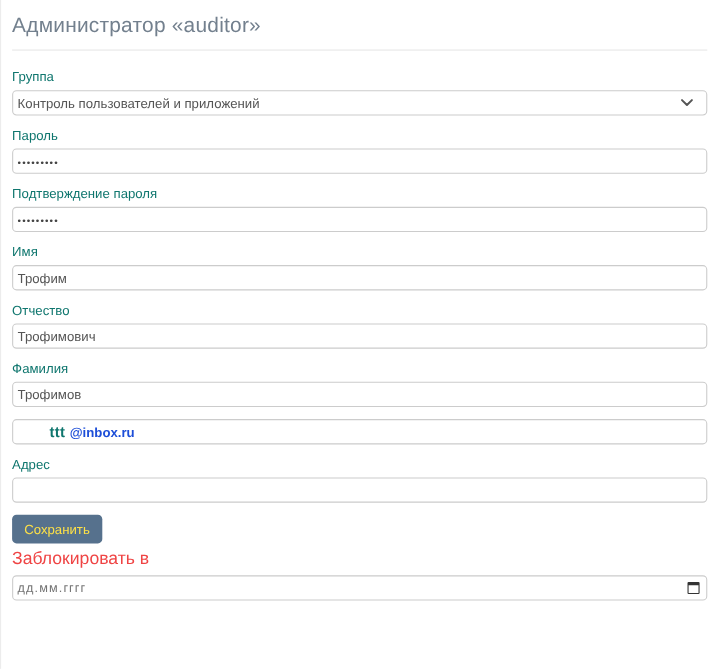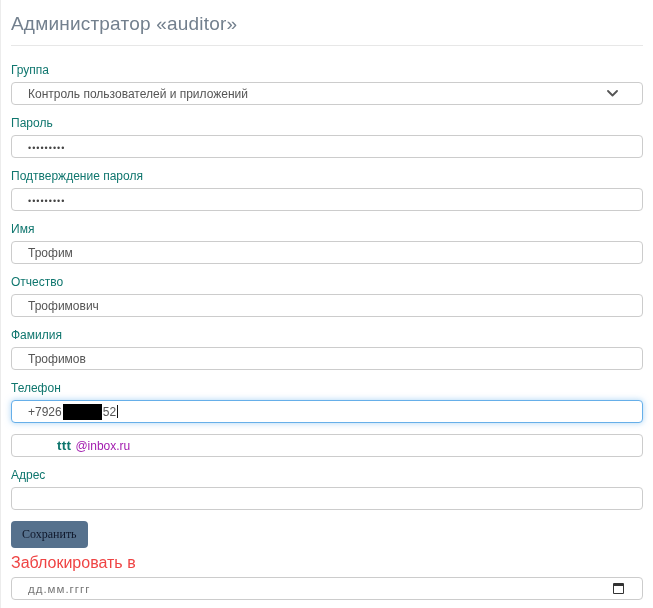--- a/index.html
+++ b/index.html
@@ -29,21 +29,21 @@
   }
   .text-input, .select-input, .input-like {
     width:100%;
     height:23px;
     border:1px solid #ccc;
     border-radius:4px;
     background:#fff;
     font-family:"Liberation Sans", sans-serif;
     font-size:12px;
     color:#555;
-    padding:0 16px;
+    padding:0 4px;
     outline:none;
     display:block;
   }
   .input-like {
     display:flex;
     align-items:center;
   }
   .select-input {
     display:flex;
     align-items:center;
@@ -63,27 +63,27 @@
     margin:0 1px;
   }
   .text-caret {
     display:inline-block;
     width:1px; height:13px;
     background:#111;
     margin-left:1px;
   }
   .email-pad { display:inline-block; width:29px; }
   .email-local { font-size:13.5px; font-weight:700; color:#0f766e; letter-spacing:.3px; }
-  .email-domain { font-size:12px; color:#a21caf; margin-left:4px; }
+  .email-domain { font-size:12px; color:#1d4ed8; margin-left:4px;font-weight:bold; }
   .btn {
     display:inline-block;
     border:none;
     border-radius:4px;
-    color:#0f172a;
-    font-family:Liberation Serif, serif;
+    color:#fde047;
+    font-family:Liberation Sans, sans-serif;
     font-size:12px;
     padding:6px 11px;
     cursor:pointer;
   }
   .btn-save { background:#56718d; margin-top:0; }
   .save-row { margin-top:10px; margin-bottom:6px; }
   .date-row { display:flex; align-items:center; justify-content:space-between; }
   .date-placeholder { color:#757575; font-size:11.5px; letter-spacing:1px; }
   .cal-icon {
     width:11px; height:11px;
@@ -133,29 +133,20 @@
   <div class="field">
     <div class="field-label">Отчество</div>
     <input class="text-input" type="text" value="Трофимович" style="">
   </div>
 
   <div class="field">
     <div class="field-label">Фамилия</div>
     <input class="text-input" type="text" value="Трофимов" style="">
   </div>
 
-  <div class="field">
-    <div class="field-label">Телефон</div>
-    <div class="input-like focused">
-      <span>+7926</span>
-      <span class="redaction-box"></span>
-      <span>52</span>
-      <span class="text-caret"></span>
-    </div>
-  </div>
 
   <div class="field">
     <div class="input-like">
       <span class="email-pad"></span>
       <span class="email-local">ttt</span>
       <span class="email-domain">@inbox.ru</span>
     </div>
   </div>
 
   <div class="field">

